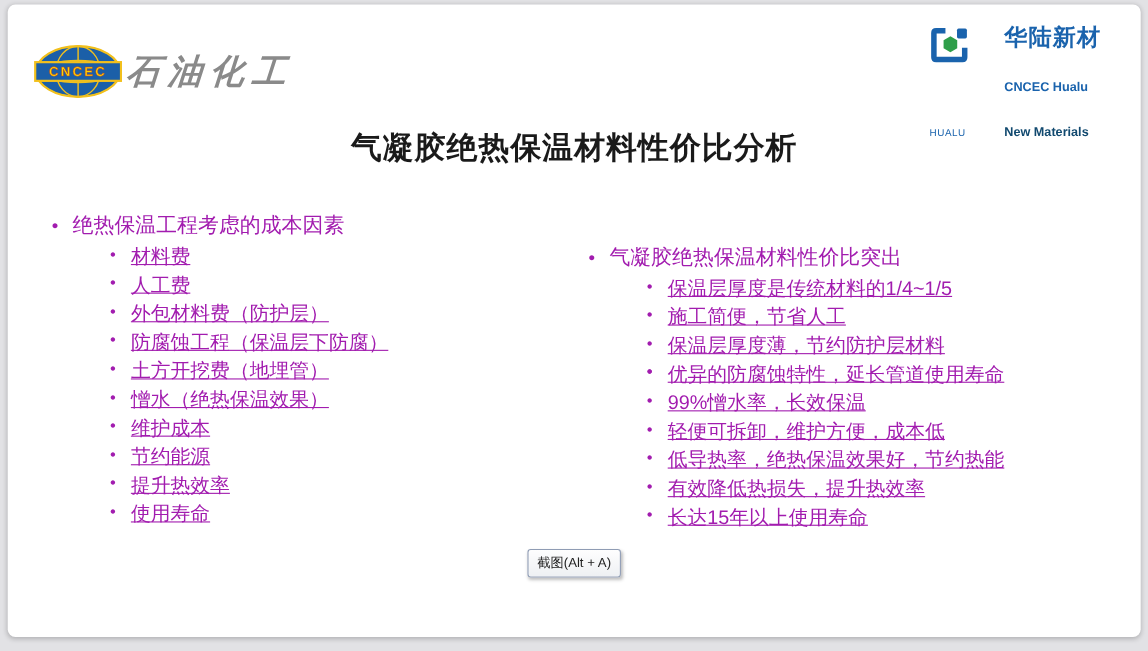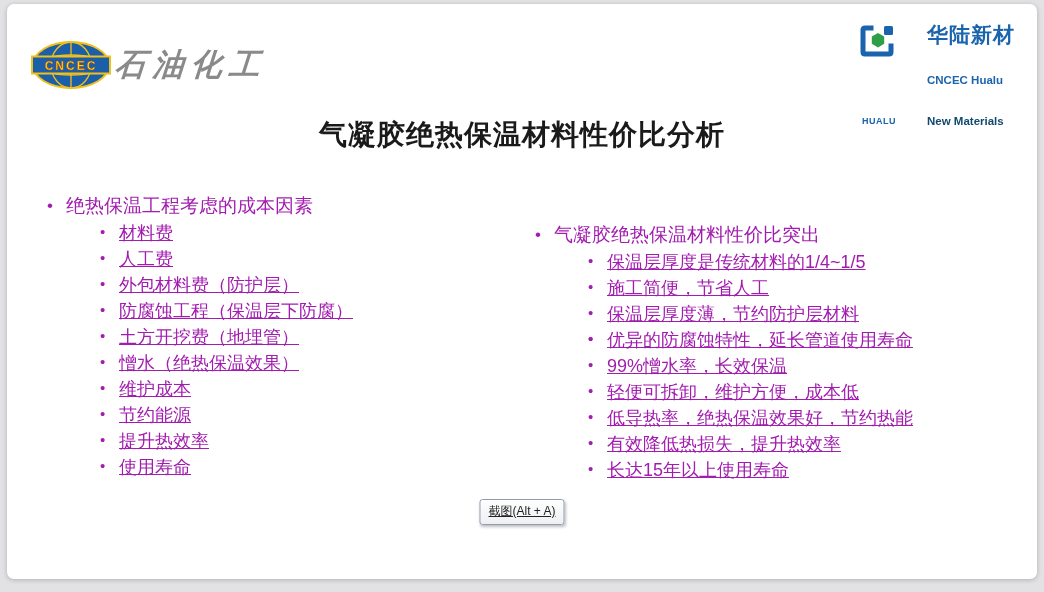--- a/index.html
+++ b/index.html
@@ -20,43 +20,43 @@
   .logo-left {
     position:absolute; left:24px; top:36px;
     display:flex; align-items:center; gap:4px;justify-content:center;
   }
   .petro-wordmark {
     font-size:31px; font-weight:bold; font-style:italic;
     color:#8a8a8a; letter-spacing:7px; white-space:nowrap;
     transform:skewX(-4deg);
   }
   .logo-right {
-    position:absolute; right:22px; top:20px;
+    position:absolute; right:36px; top:20px;
     display:grid;
     grid-template-columns:40px auto;
     grid-template-rows:auto auto auto;
     column-gap:7px; row-gap:0;
     align-items:end;
     gap:28px;
   }
   .hualu-icon-wrap { grid-column:1; grid-row:1 / span 2; align-self:start; }
   .hl-cn {
     grid-column:2; grid-row:1;
     font-size:21px; font-weight:bold; color:#1a63ad;
     letter-spacing:1px; line-height:22px; white-space:nowrap;
   }
   .hl-en1 {
     grid-column:2; grid-row:2;
     font-size:11.5px; font-weight:bold; color:#1a63ad; line-height:13px;
     white-space:nowrap;
   }
   .hl-caption {
     grid-column:1; grid-row:3;
-    font-size:9px; font-weight:bold; color:#1a63ad;
-    letter-spacing:0.5px; text-align:center; line-height:12px;
+    font-size:9px; font-weight:normal; color:#1a63ad;
+    letter-spacing:0.5px; line-height:12px;
   }
   .hl-en2 {
     grid-column:2; grid-row:3;
     font-size:11.5px; color:#11496f; font-weight:bold; line-height:12px;
     white-space:nowrap;
   }
 
   
   .slide-title {
     position:absolute; left:0; right:0; top:112px;
@@ -85,21 +85,21 @@
 
   
   .snip-btn {
     position:absolute; left:50%; top:495px; transform:translateX(-50%);
     font-family:"Liberation Sans","DejaVu Sans",sans-serif;
     font-size:12px; color:#222;
     padding:3px 8px 4px 8px;
     background:linear-gradient(#fefefe,#eef0f3);
     border:1px solid #8f9cb4; border-radius:3px;
     box-shadow:1px 2px 3px rgba(0,0,0,0.25);
-    cursor:pointer; white-space:nowrap;text-decoration:underline;
+    cursor:pointer; white-space:nowrap;
   }
 </style>
 </head>
 <body>
 
 <div class="slide-card">
 
   <div class="logo-left">
     <svg width="80" height="50" viewBox="0 0 80 50">
       <ellipse cx="40" cy="25" rx="38" ry="23" fill="#1b5fa8" stroke="#f2c01d" stroke-width="2"></ellipse>

